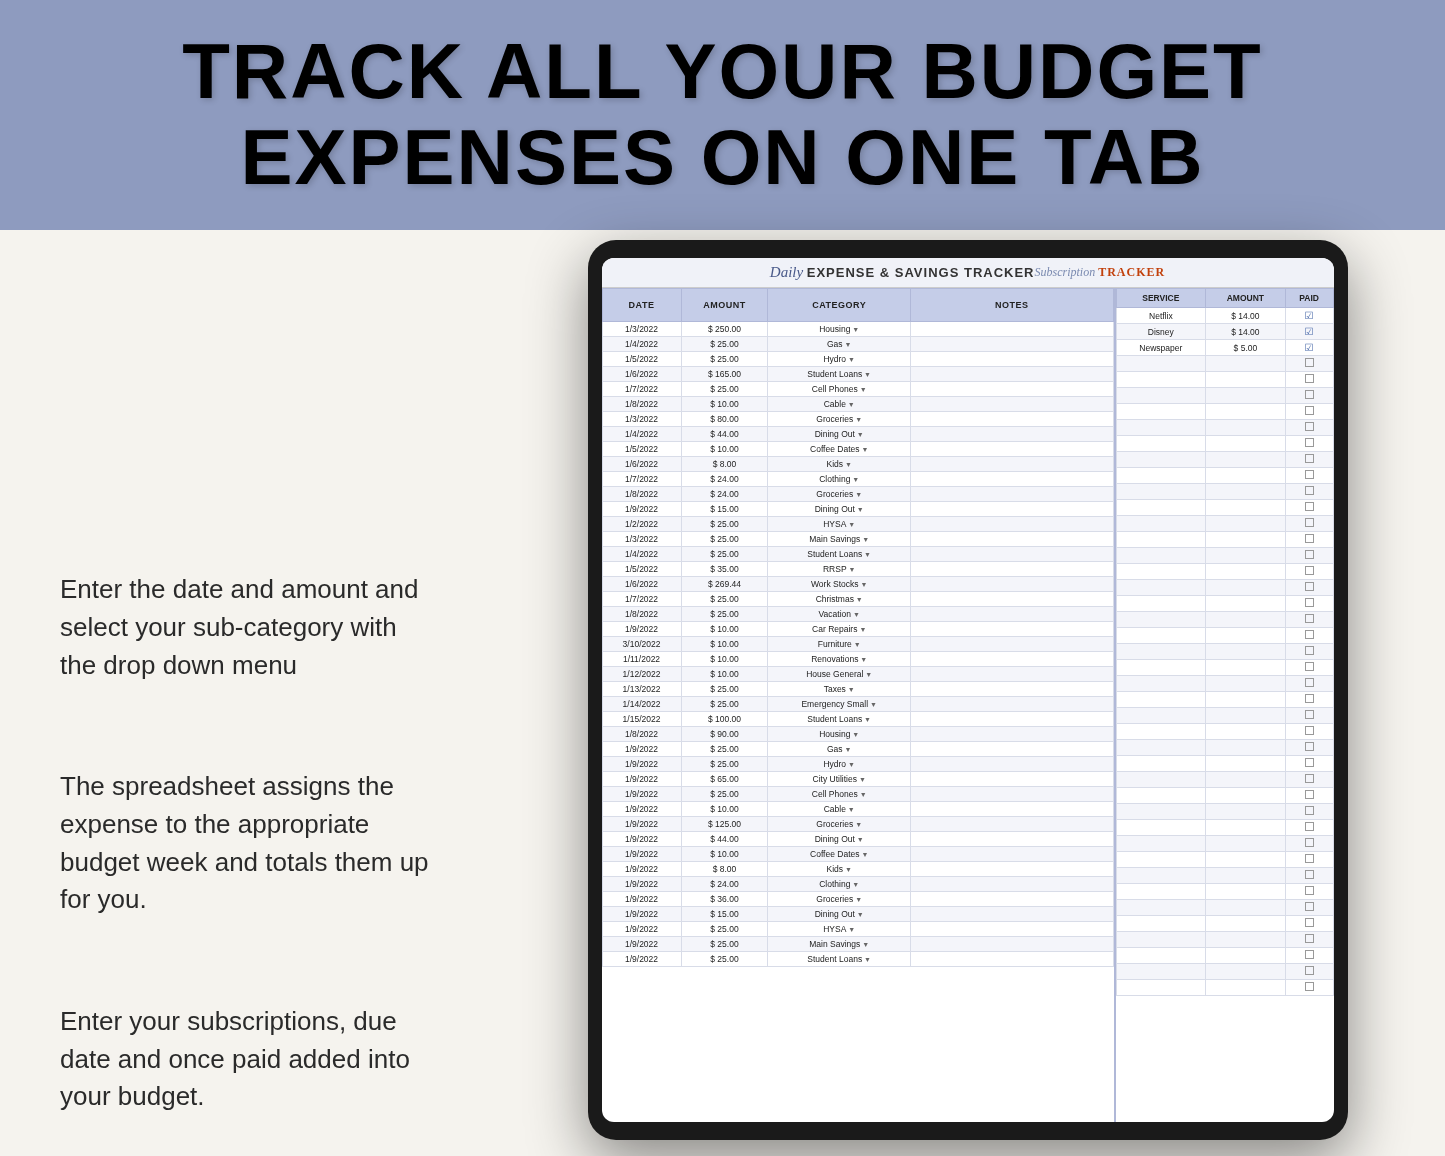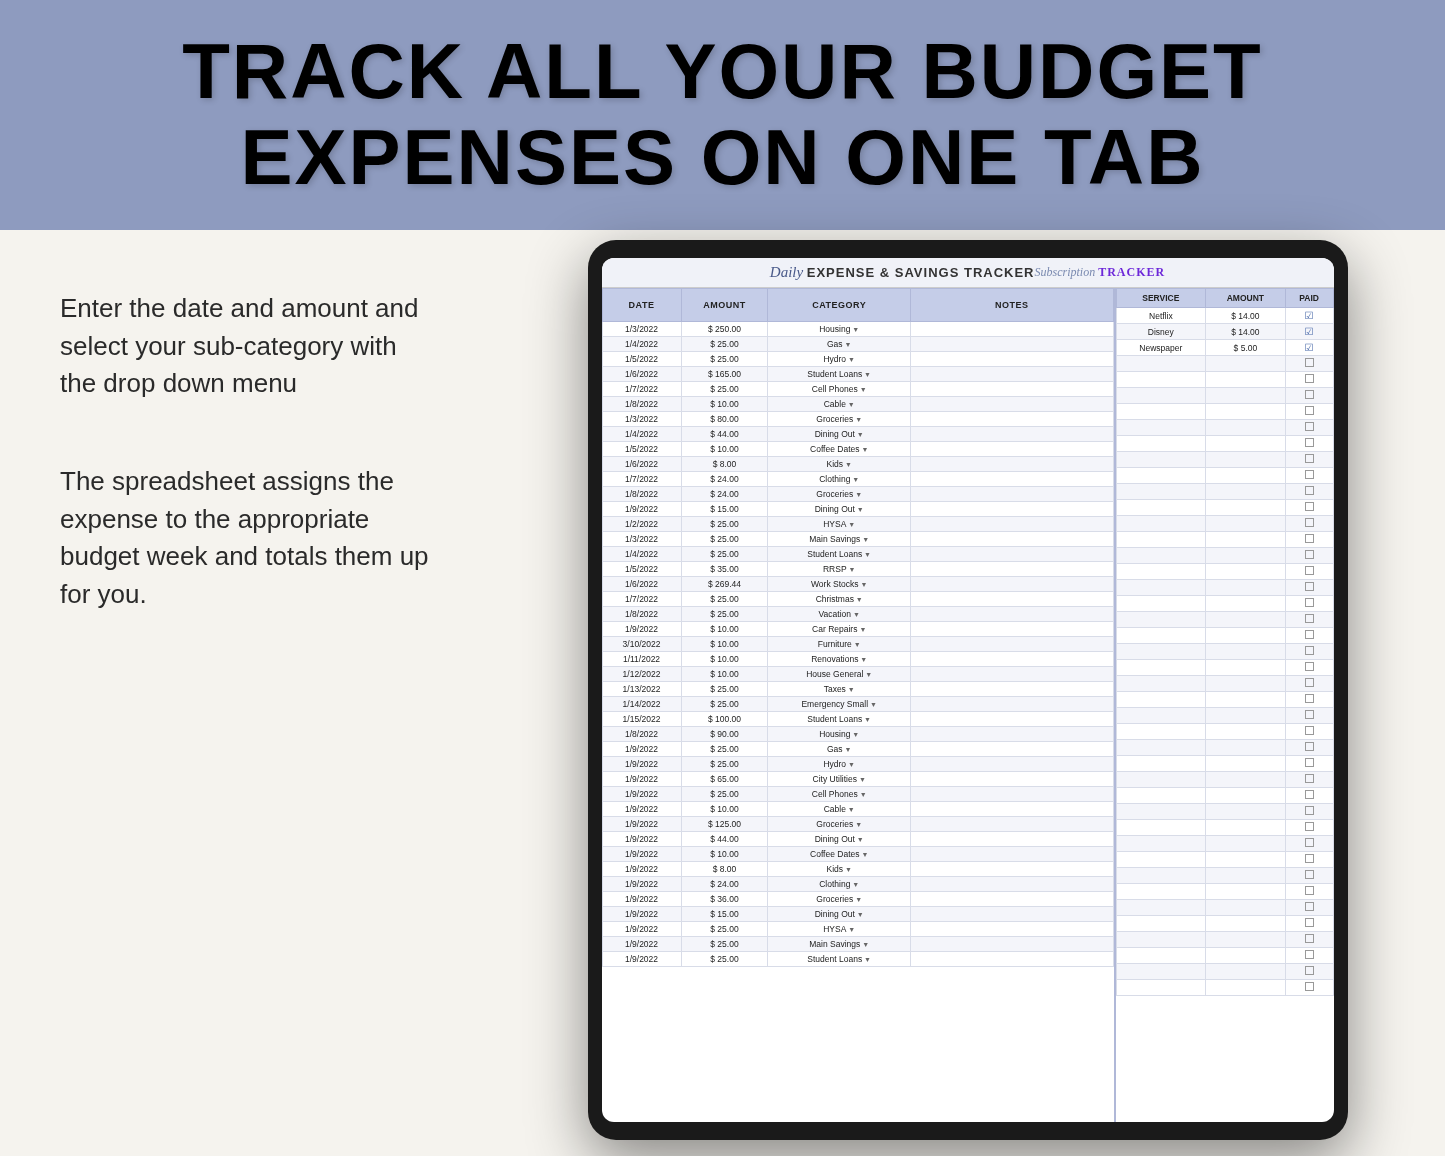--- a/index.html
+++ b/index.html
@@ -39,22 +39,23 @@
       height: 926px;
       position: relative;
     }
 
     
     .left-panel {
       width: 490px;
       padding: 60px 50px 40px 60px;
       display: flex;
       flex-direction: column;
-      gap: 60px;
+      gap: 84px;
       background: #f5f3ee;
+      justify-content: flex-end;
     }
     .left-panel p {
       font-size: 26px;
       color: #2a2a2a;
       line-height: 1.45;
       font-weight: 400;
     }
 
     
     .right-panel {
@@ -113,21 +114,21 @@
     .sheet-title-right {
       font-size: 12px;
       color: #7a8ab0;
       font-style: italic;
       font-family: Georgia, serif;
     }
     .sheet-title-right strong {
       font-weight: 700;
       font-style: normal;
       letter-spacing: 1px;
-      color: #6d28d9;
+      color: #c2410c;
     }
 
     
     .sheet-body {
       display: flex;
       flex: 1;
       overflow: hidden;
     }
 
     
@@ -225,20 +226,21 @@
     <div>TRACK ALL YOUR BUDGET</div>
     <div>EXPENSES ON ONE TAB</div>
   </div>
 </div>
 
 <div class="bottom-area">
 
   <div class="left-panel">
     <p>Enter the date and amount and select your sub-category with the drop down menu</p>
     <p>The spreadsheet assigns the expense to the appropriate budget week and totals them up for you.</p>
+    <p>Enter your subscriptions, due date and once paid added into your budget.</p>
   </div>
 
   <div class="right-panel">
     <div class="tablet">
       <div class="tablet-screen">
 
         <div class="sheet-header">
           <div class="sheet-title-left">
             <em>Daily</em>
             <strong>EXPENSE &amp; SAVINGS TRACKER</strong>

